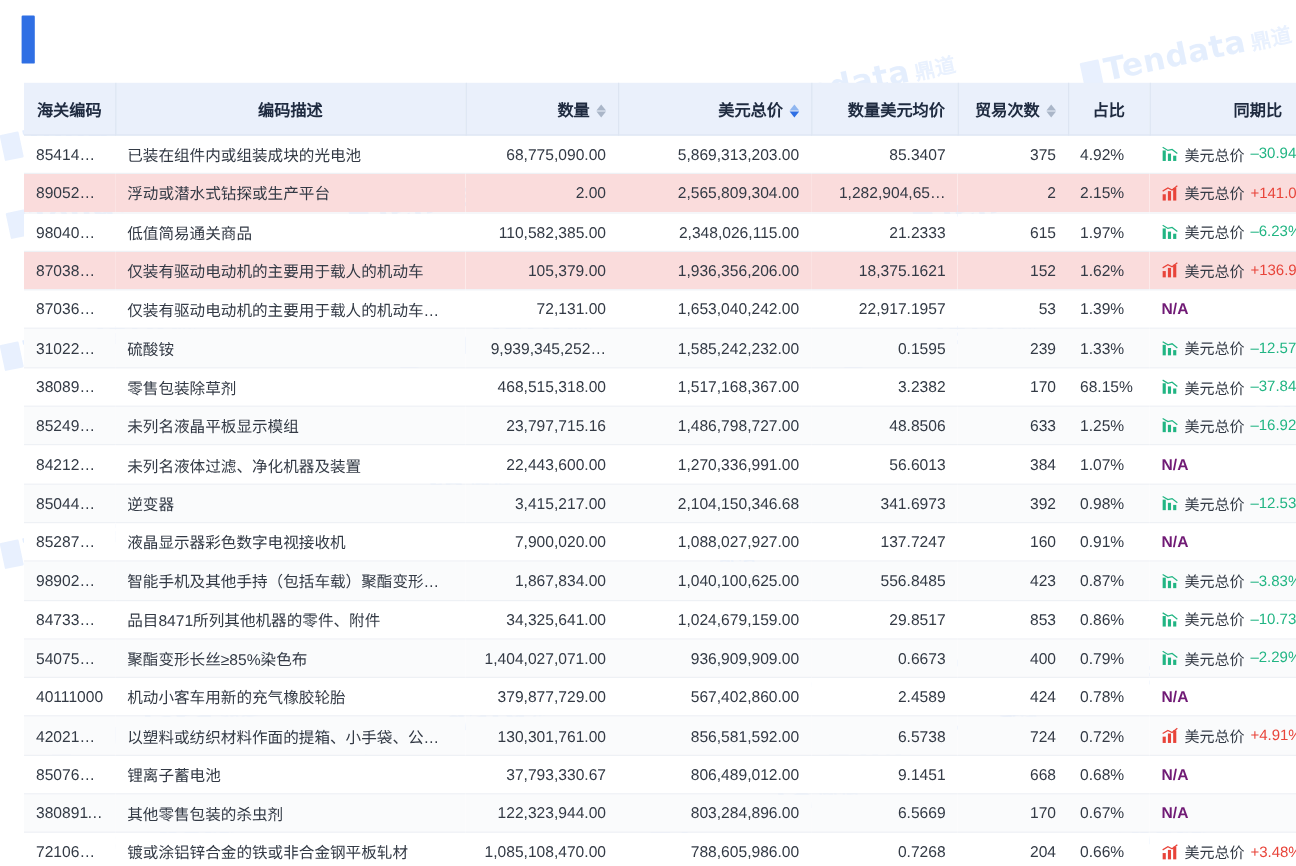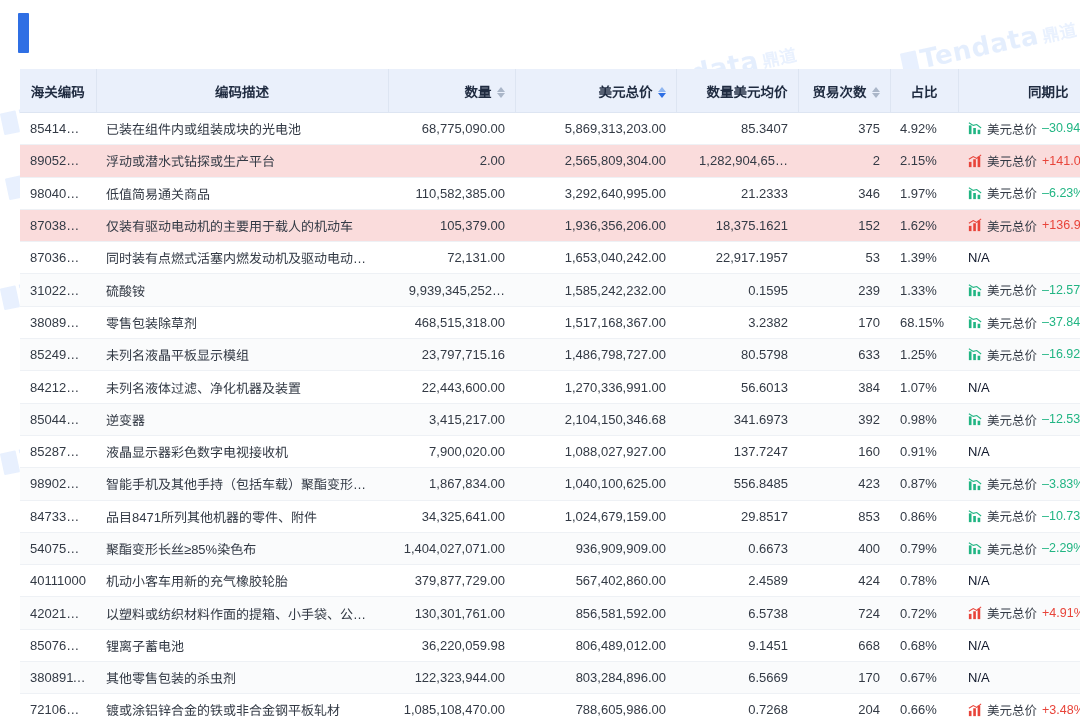--- a/index.html
+++ b/index.html
@@ -157,21 +157,21 @@
     display: inline-flex;
     align-items: center;
     gap: 5px;
     white-space: nowrap;
   }
   .yoy-label { color: #333a45; font-size: 12.5px; }
   .yoy-val   { font-size: 12.5px; font-weight: 400; }
   .yoy.up   .yoy-val { color: #e8443a; }
   .yoy.down .yoy-val { color: #21b583; }
   .yoy-icon { width: 14px; height: 14px; flex: none; display: block; }
-  .na { color: #0f172a; font-size: 13px; }
+  .na { color: #701a75; font-size: 13px; font-weight: bold; }
 </style>
 </head>
 <body>
 
 <div class="watermark-layer" id="watermark-layer">
     <div class="wm" style="left: 5px; top: 155px;"><span class="wm-mark"></span>Tendata<span class="wm-cn">鼎道</span></div>
     <div class="wm" style="left: 290px; top: 150px;"><span class="wm-mark"></span>Tendata<span class="wm-cn">鼎道</span></div>
     <div class="wm" style="left: 760px; top: 150px;"><span class="wm-mark"></span>Tendata<span class="wm-cn">鼎道</span></div>
     <div class="wm" style="left: 1010px; top: 60px;"><span class="wm-mark"></span>Tendata</div>
     <div class="wm" style="left: 0px; top: 265px;"><span class="wm-mark"></span>Tendata<span class="wm-cn">鼎道</span></div>
@@ -269,23 +269,23 @@
                 <path d="M1 6 L6 3 L10 5 L15 1" stroke="#e8443a" stroke-width="1.2" fill="none"></path>
               </svg>
               <span class="yoy-label">美元总价</span>
               <span class="yoy-val">+141.01%</span>
             </span></td>
         </tr>
         <tr class="row-odd">
           <td class="c-left">98040000</td>
           <td class="c-left desc-cell">低值简易通关商品</td>
           <td class="c-right">110,582,385.00</td>
-          <td class="c-right">3,292,640,995.00</td>
+          <td class="c-right">2,348,026,115.00</td>
           <td class="c-right">21.2333</td>
-          <td class="c-right">346</td>
+          <td class="c-right">615</td>
           <td class="c-left">1.97%</td>
           <td class="c-left"><span class="yoy down">
               <svg class="yoy-icon" viewBox="0 0 16 16">
                 <rect x="1" y="5" width="3" height="10" fill="#21b583"></rect>
                 <rect x="6" y="8" width="3" height="7" fill="#21b583"></rect>
                 <rect x="11" y="10" width="3" height="5" fill="#21b583"></rect>
                 <path d="M1 2 L6 5 L10 4 L15 8" stroke="#21b583" stroke-width="1.2" fill="none"></path>
               </svg>
               <span class="yoy-label">美元总价</span>
               <span class="yoy-val">–6.23%</span>
@@ -305,21 +305,21 @@
                 <rect x="6" y="6" width="3" height="9" fill="#e8443a"></rect>
                 <rect x="11" y="3" width="3" height="12" fill="#e8443a"></rect>
                 <path d="M1 6 L6 3 L10 5 L15 1" stroke="#e8443a" stroke-width="1.2" fill="none"></path>
               </svg>
               <span class="yoy-label">美元总价</span>
               <span class="yoy-val">+136.98%</span>
             </span></td>
         </tr>
         <tr class="row-odd">
           <td class="c-left">87036023</td>
-          <td class="c-left desc-cell">同时装有点燃式活塞内燃发动机及驱动电动机…</td>
+          <td class="c-left desc-cell">仅装有驱动电动机的主要用于载人的机动车…</td>
           <td class="c-right">72,131.00</td>
           <td class="c-right">1,653,040,242.00</td>
           <td class="c-right">22,917.1957</td>
           <td class="c-right">53</td>
           <td class="c-left">1.39%</td>
           <td class="c-left"><span class="na">N/A</span></td>
         </tr>
         <tr class="row-even">
           <td class="c-left">31022100</td>
           <td class="c-left desc-cell">硫酸铵</td>
@@ -356,21 +356,21 @@
               </svg>
               <span class="yoy-label">美元总价</span>
               <span class="yoy-val">–37.84%</span>
             </span></td>
         </tr>
         <tr class="row-even">
           <td class="c-left">85249190</td>
           <td class="c-left desc-cell">未列名液晶平板显示模组</td>
           <td class="c-right">23,797,715.16</td>
           <td class="c-right">1,486,798,727.00</td>
-          <td class="c-right">80.5798</td>
+          <td class="c-right">48.8506</td>
           <td class="c-right">633</td>
           <td class="c-left">1.25%</td>
           <td class="c-left"><span class="yoy down">
               <svg class="yoy-icon" viewBox="0 0 16 16">
                 <rect x="1" y="5" width="3" height="10" fill="#21b583"></rect>
                 <rect x="6" y="8" width="3" height="7" fill="#21b583"></rect>
                 <rect x="11" y="10" width="3" height="5" fill="#21b583"></rect>
                 <path d="M1 2 L6 5 L10 4 L15 8" stroke="#21b583" stroke-width="1.2" fill="none"></path>
               </svg>
               <span class="yoy-label">美元总价</span>
@@ -498,21 +498,21 @@
                 <rect x="11" y="3" width="3" height="12" fill="#e8443a"></rect>
                 <path d="M1 6 L6 3 L10 5 L15 1" stroke="#e8443a" stroke-width="1.2" fill="none"></path>
               </svg>
               <span class="yoy-label">美元总价</span>
               <span class="yoy-val">+4.91%</span>
             </span></td>
         </tr>
         <tr class="row-odd">
           <td class="c-left">85076000</td>
           <td class="c-left desc-cell">锂离子蓄电池</td>
-          <td class="c-right">36,220,059.98</td>
+          <td class="c-right">37,793,330.67</td>
           <td class="c-right">806,489,012.00</td>
           <td class="c-right">9.1451</td>
           <td class="c-right">668</td>
           <td class="c-left">0.68%</td>
           <td class="c-left"><span class="na">N/A</span></td>
         </tr>
         <tr class="row-even">
           <td class="c-left">38089119</td>
           <td class="c-left desc-cell">其他零售包装的杀虫剂</td>
           <td class="c-right">122,323,944.00</td>

